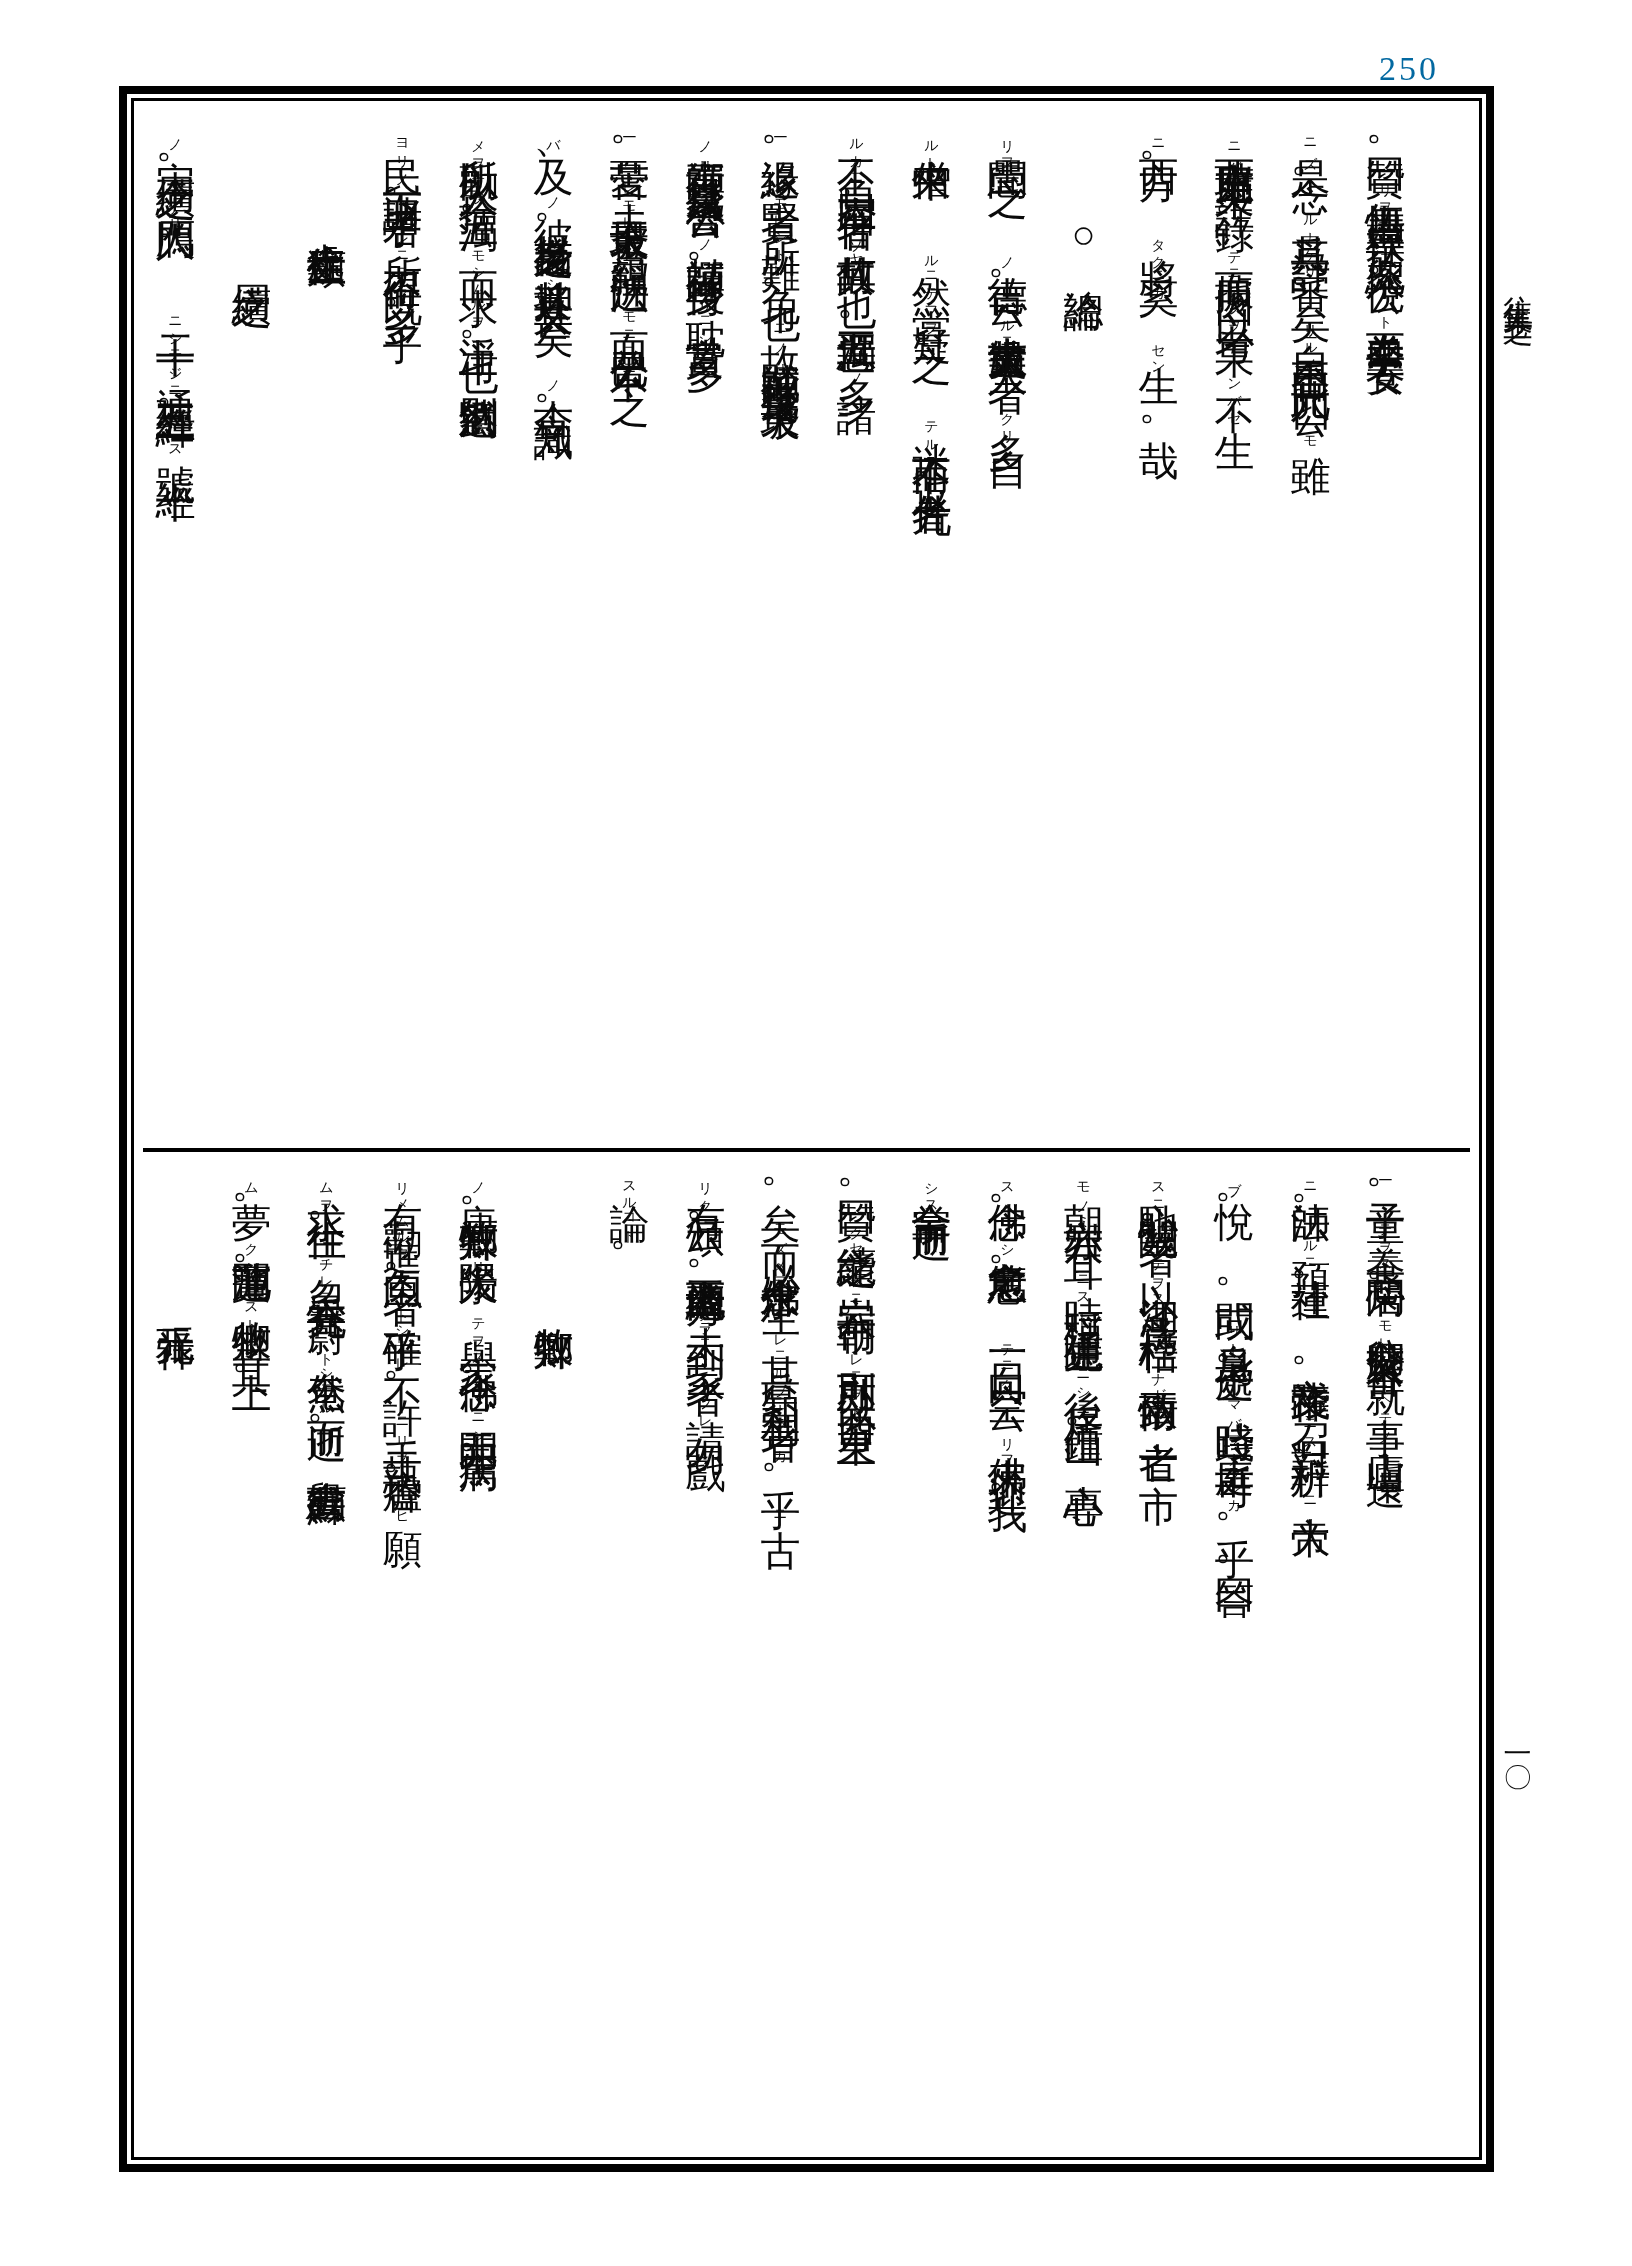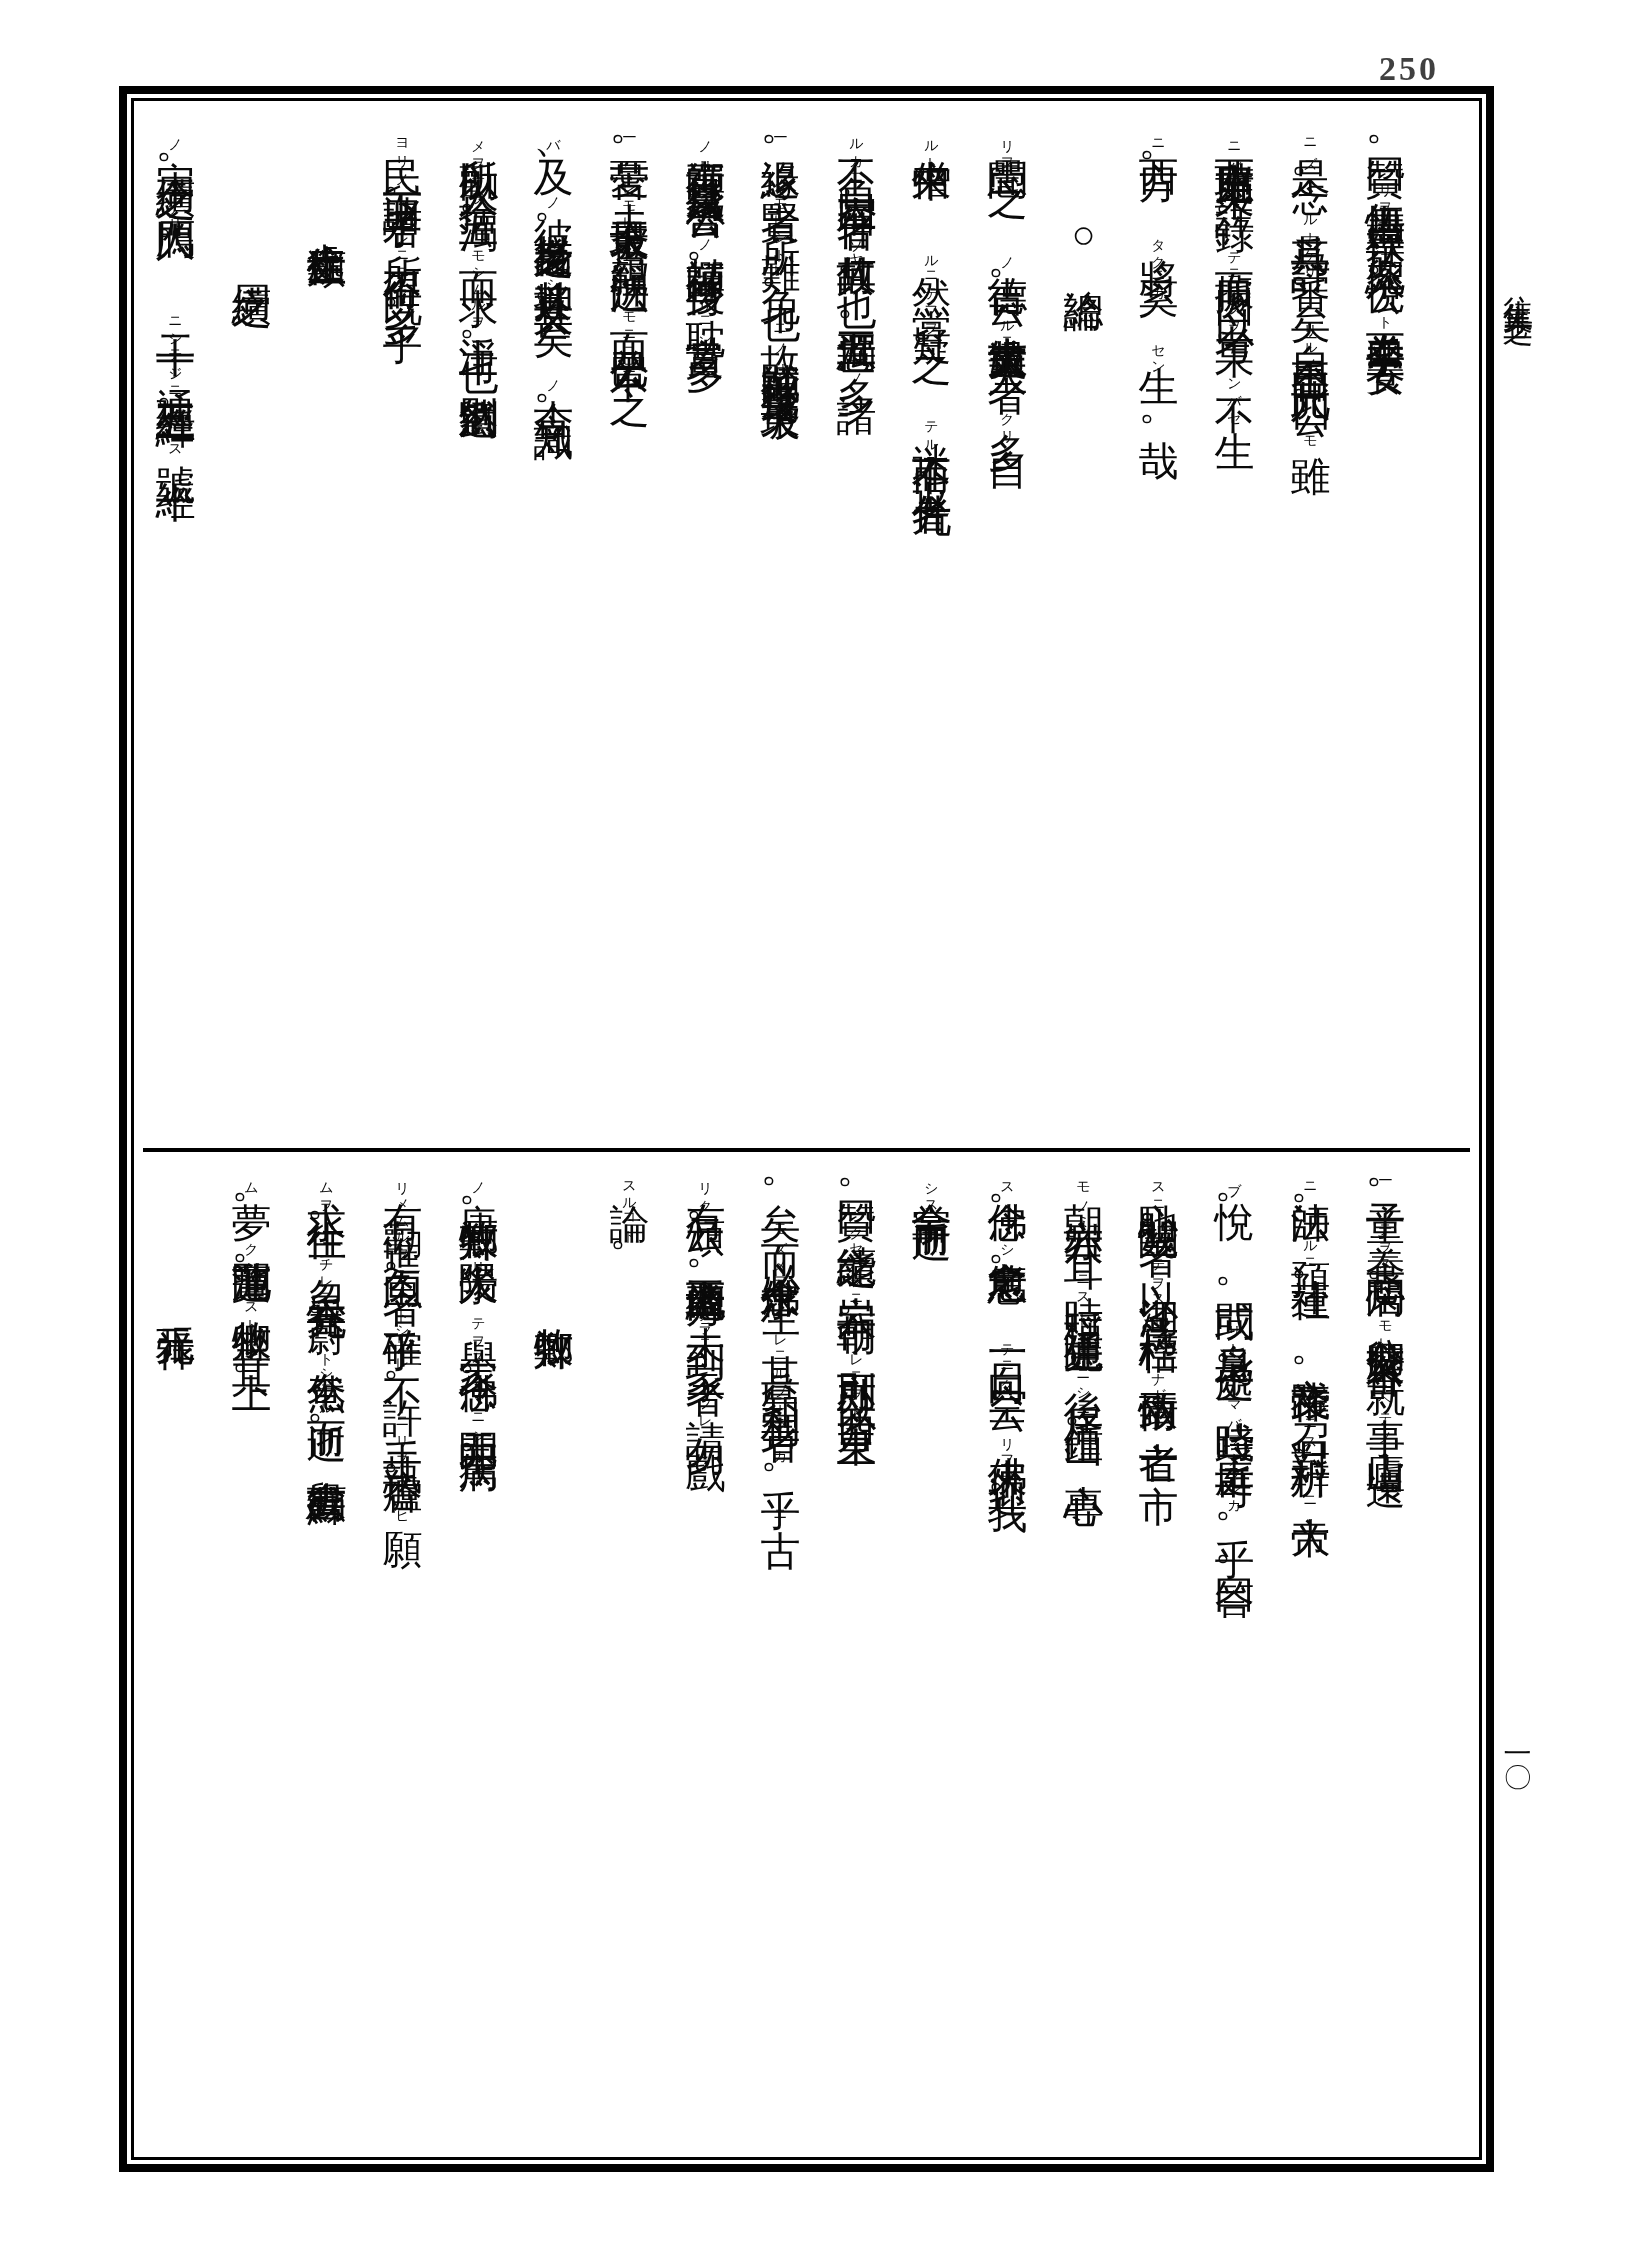--- a/index.html
+++ b/index.html
@@ -6,22 +6,22 @@
   body {
     width:1633px; height:2267px;
     background:#ffffff;
     position:relative;
     font-family:"Liberation Serif","DejaVu Serif",serif;
     color:#0a0a0a;
     overflow:hidden;
   }
   .page-number {
     position:absolute; left:1379px; top:50px;
-    font-size:34px; font-weight:bold; letter-spacing:3px;
-    color:#404040;
+    font-size:34px; font-weight:normal; letter-spacing:3px;
+    color:#0369a1;
   }
   .frame-outer {
     position:absolute; left:119px; top:86px;
     width:1359px; height:2070px;
     border:8px solid #000;
   }
   .frame-inner {
     position:absolute; left:4px; top:4px; right:4px; bottom:4px;
     border:3px solid #000;
   }

